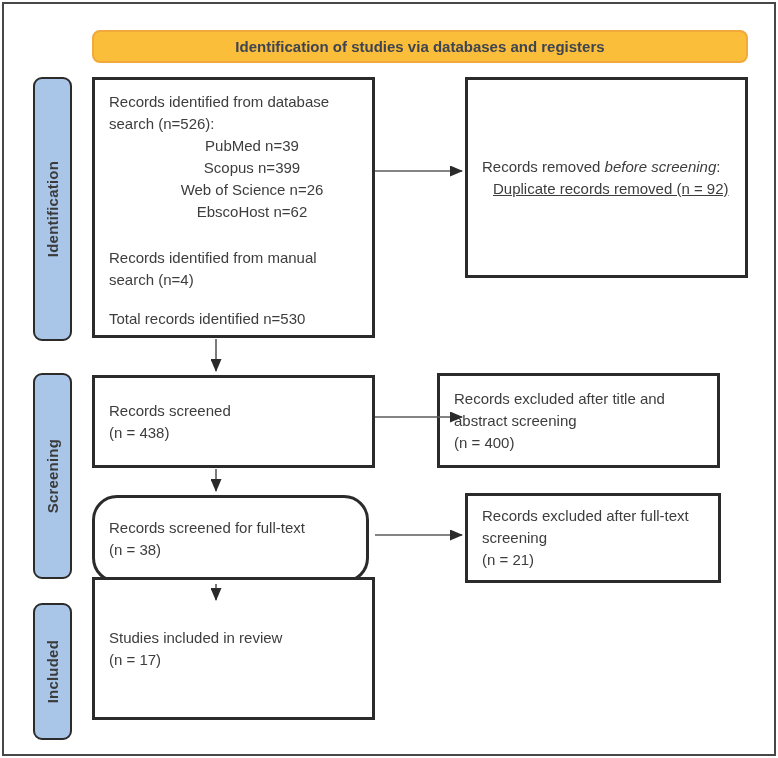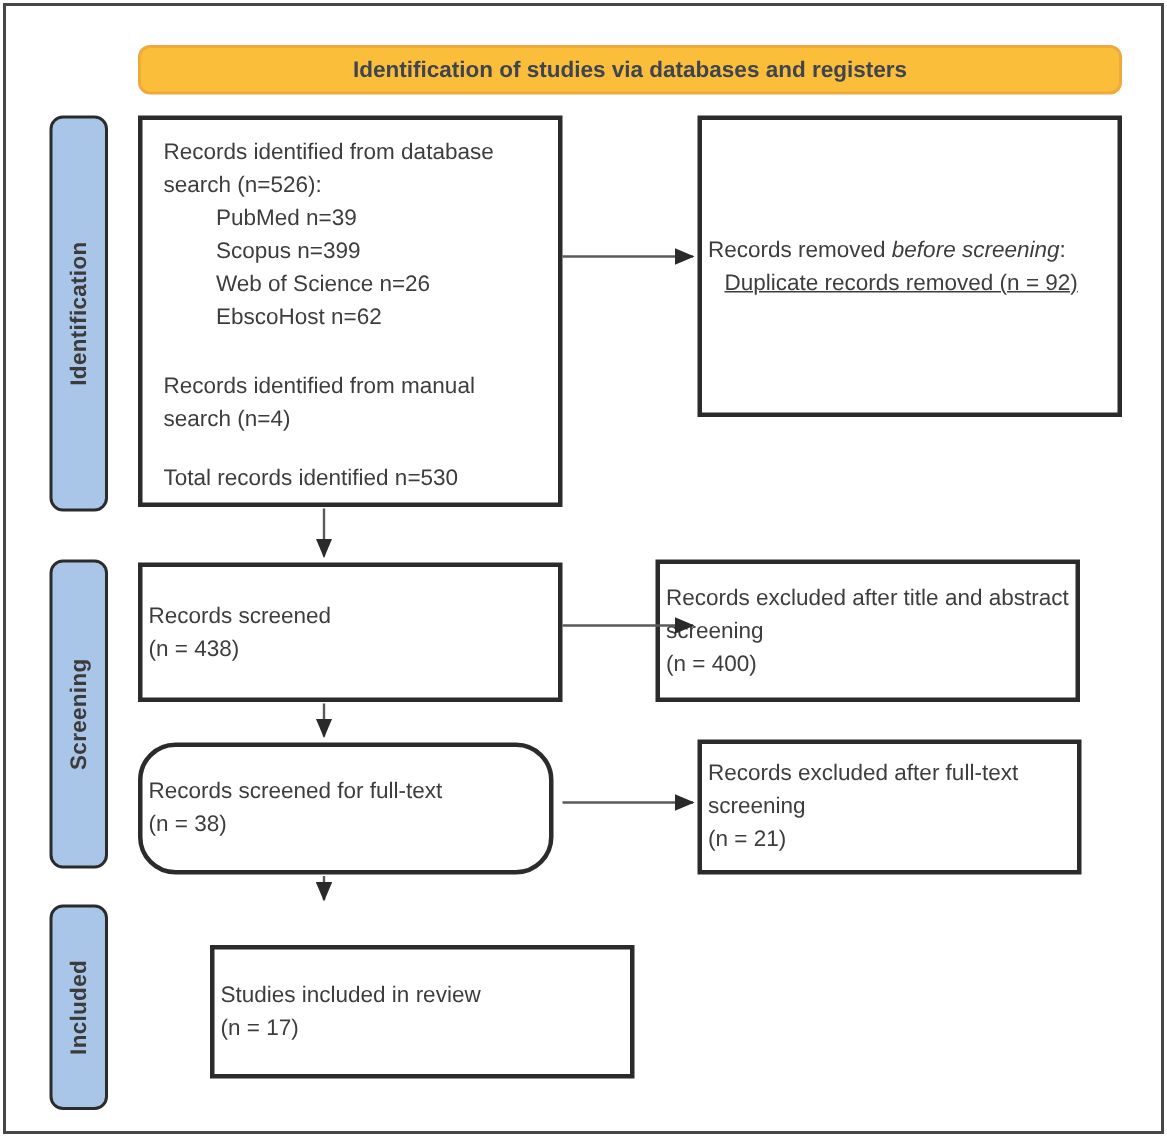--- a/index.html
+++ b/index.html
@@ -25,22 +25,22 @@
   }
   .stage-label{
     writing-mode:vertical-rl;transform:rotate(180deg);
     font-weight:bold;font-size:15px;color:#3b3b3b;white-space:nowrap;letter-spacing:.2px;
   }
   .fbox{
     position:absolute;background:#fff;border:3px solid var(--box-border,#2b2b2b);
     box-sizing:border-box;font-size:15px;line-height:22px;color:var(--text,#3d3d3d);
   }
   .pad{padding:11px 12px 10px 14px;}
-  .vcenter{display:flex;flex-direction:column;justify-content:center;padding:6px 4px;}
-  .indent-list{margin-left:35px;}
+  .vcenter{display:flex;flex-direction:column;justify-content:center;padding:6px 14px;}
+  .indent-list{margin-left:35px;text-align:center;}
   .indent-sm{margin-left:11px;text-decoration:underline;}
   .gap-lg{height:24px;}
   .gap-md{height:17px;}
   svg.arrows{position:absolute;left:0;top:0;pointer-events:none;}
 </style>
 </head>
 <body>
 
 <div class="canvas">
 
@@ -75,21 +75,21 @@
   <div class="fbox vcenter" style="left:92px;top:375px;width:283px;height:93px;">
     <div>Records screened</div>
     <div>(n = 438)</div>
   </div>
 
   <div class="fbox vcenter" style="left:92px;top:495px;width:277px;height:88px;border-radius:25px;">
     <div>Records screened for full-text</div>
     <div>(n = 38)</div>
   </div>
 
-  <div class="fbox vcenter" style="left:92px;top:630px;width:283px;height:89px;margin-left:48px;">
+  <div class="fbox vcenter" style="left:92px;top:577px;width:283px;height:143px;">
     <div>Studies included in review</div>
     <div>(n = 17)</div>
   </div>
 
   <div class="fbox vcenter" style="left:465px;top:77px;width:283px;height:201px;">
     <div>
       <span>Records removed </span><i>before screening</i><span>:</span>
     </div>
     <div class="indent-sm">Duplicate records removed (n = 92)</div>
   </div>

